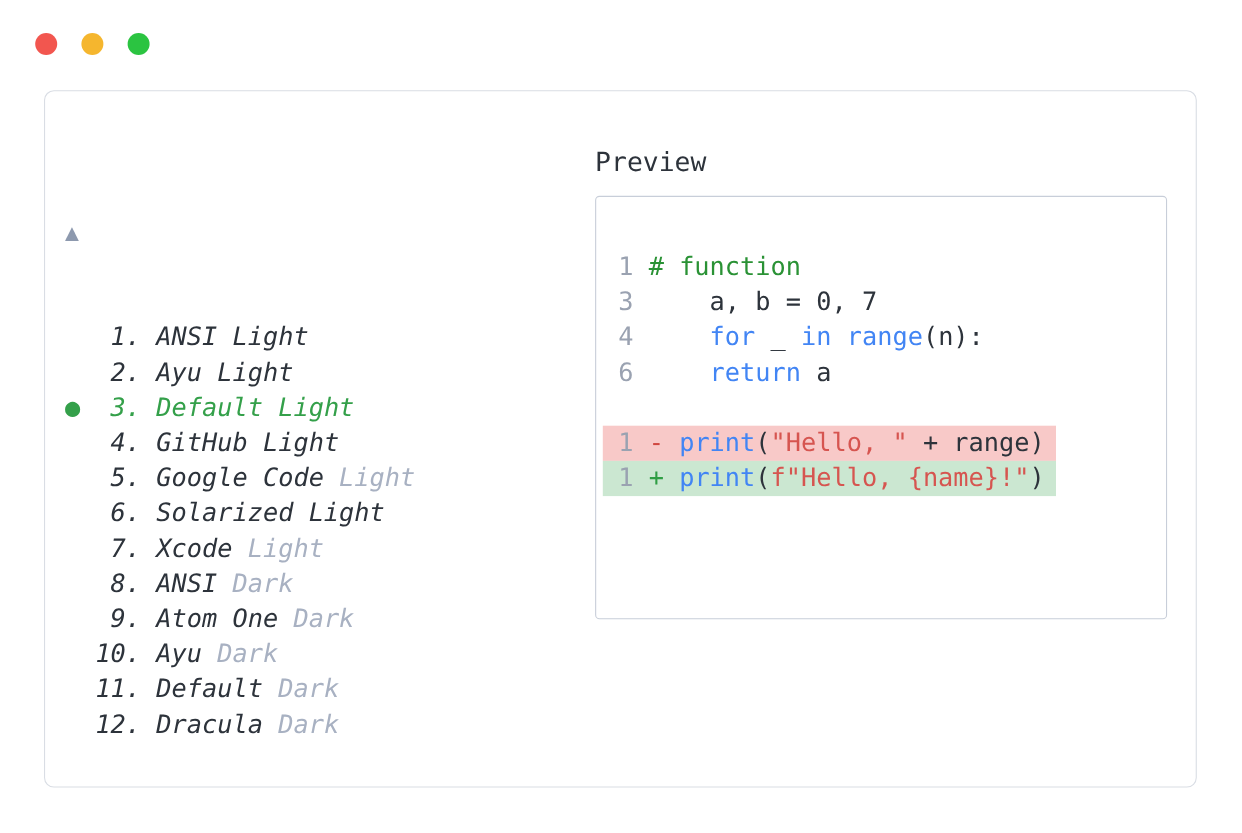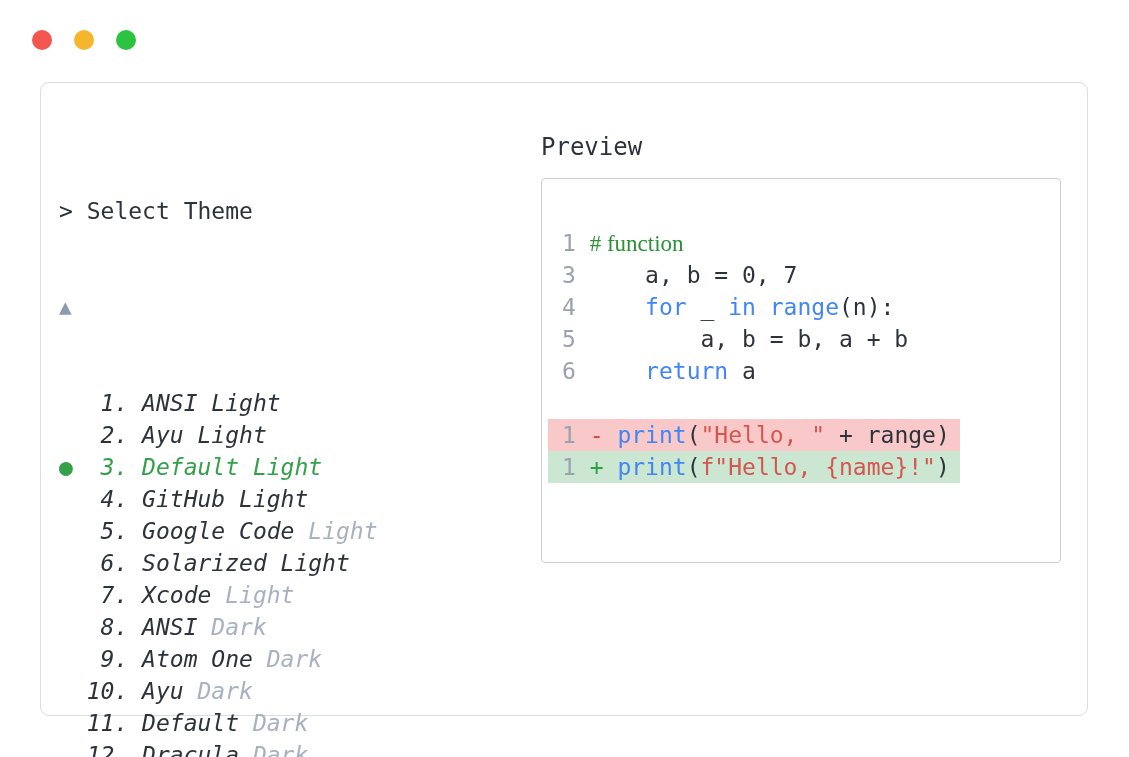--- a/index.html
+++ b/index.html
@@ -31,55 +31,53 @@
                  font-size:24px;color:var(--text-dark);white-space:pre;}
   .preview-box{position:absolute;left:500px;top:95px;width:520px;height:385px;box-sizing:border-box;
                border:1.5px solid var(--box-border);border-radius:4px;background:#ffffff;
                padding:48px 0 0 20px;overflow:hidden;}
   .cline{height:32px;line-height:32px;font-size:23px;white-space:pre;color:var(--text-dark);}
   .linewrap{white-space:pre;}
   .linewrap.removed{background:var(--removed-bg);padding:3px 10px 3px 14px;margin-left:-14px;}
   .linewrap.added{background:var(--added-bg);padding:3px 10px 3px 14px;margin-left:-14px;}
   .ln{color:var(--line-number);}
   .tok-plain{color:var(--text-dark);}
-  .tok-comment{color:var(--code-comment);font-family:Liberation Serif, serif;}
+  .tok-comment{color:var(--code-comment);}
   .tok-keyword{color:var(--code-keyword);}
   .tok-red{color:var(--code-red);}
   .tok-minus{color:var(--diff-minus);}
   .tok-plus{color:var(--diff-plus);}
 </style>
 </head>
 <body>
 
 <div class="stage">
 
   <div class="traffic-lights">
     <div class="dot dot-red"></div>
     <div class="dot dot-yellow"></div>
     <div class="dot dot-green"></div>
   </div>
 
   <div class="panel">
 
     <div class="left-col">
-      <div class="row heading"><span>&gt;</span> <span>Select Theme</span></div>
       <div class="row scroll-up"><span>▲</span></div>
       <div><div class="row item"><span class="bullet"> </span><span>  1. </span><span>ANSI</span><span class="variant"> Light</span></div><div class="row item"><span class="bullet"> </span><span>  2. </span><span>Ayu</span><span class="variant"> Light</span></div><div class="row item selected"><span class="bullet">●</span><span>  3. </span><span>Default</span><span class="variant"> Light</span></div><div class="row item"><span class="bullet"> </span><span>  4. </span><span>GitHub</span><span class="variant"> Light</span></div><div class="row item"><span class="bullet"> </span><span>  5. </span><span>Google Code</span><span class="variant dim"> Light</span></div><div class="row item"><span class="bullet"> </span><span>  6. </span><span>Solarized</span><span class="variant"> Light</span></div><div class="row item"><span class="bullet"> </span><span>  7. </span><span>Xcode</span><span class="variant dim"> Light</span></div><div class="row item"><span class="bullet"> </span><span>  8. </span><span>ANSI</span><span class="variant dim"> Dark</span></div><div class="row item"><span class="bullet"> </span><span>  9. </span><span>Atom One</span><span class="variant dim"> Dark</span></div><div class="row item"><span class="bullet"> </span><span> 10. </span><span>Ayu</span><span class="variant dim"> Dark</span></div><div class="row item"><span class="bullet"> </span><span> 11. </span><span>Default</span><span class="variant dim"> Dark</span></div><div class="row item"><span class="bullet"> </span><span> 12. </span><span>Dracula</span><span class="variant dim"> Dark</span></div></div>
       
       
       
     </div>
 
     <div class="preview-label">Preview</div>
     <div class="preview-box">
       <div>
           <div class="cline"><span class="linewrap"><span class="ln">1 </span><span class="tok-comment"># function</span></span></div>
           <div class="cline"><span class="linewrap"><span class="ln">3 </span><span class="tok-plain">    a, b = 0, 7</span></span></div>
           <div class="cline"><span class="linewrap"><span class="ln">4 </span><span class="tok-plain">    </span><span class="tok-keyword">for</span><span class="tok-plain"> _ </span><span class="tok-keyword">in</span><span class="tok-plain"> </span><span class="tok-keyword">range</span><span class="tok-plain">(n):</span></span></div>
-          <div class="cline"><span class="linewrap"><span class="ln">5 </span><span class="tok-plain">        a, b = b, a + b</span></span></div>
           <div class="cline"><span class="linewrap"><span class="ln">6 </span><span class="tok-plain">    </span><span class="tok-keyword">return</span><span class="tok-plain"> a</span></span></div>
           <div class="cline"><span class="linewrap"></span></div>
           <div class="cline"><span class="linewrap removed"><span class="ln">1 </span><span class="tok-minus">- </span><span class="tok-keyword">print</span><span class="tok-plain">(</span><span class="tok-red">"Hello, "</span><span class="tok-plain"> + range)</span></span></div>
           <div class="cline"><span class="linewrap added"><span class="ln">1 </span><span class="tok-plus">+ </span><span class="tok-keyword">print</span><span class="tok-plain">(</span><span class="tok-red">f"Hello, {name}!"</span><span class="tok-plain">)</span></span></div>
         </div>
     </div>
 
   </div>
 </div>
 

